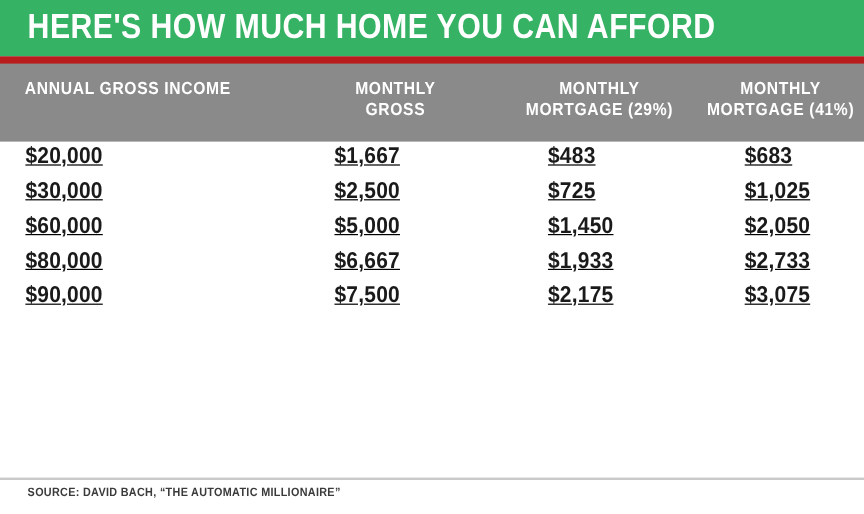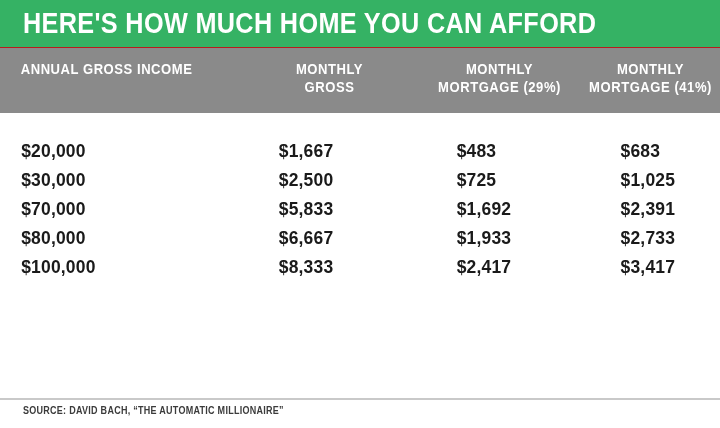--- a/index.html
+++ b/index.html
@@ -46,21 +46,21 @@
   }
 
   
   .header-band {
     position: absolute;
     left: 0;
     top: 47px;
     width: 720px;
     height: 65px;
     background: #8a8a8a;
-    border-top: 1px solid #b91c1c;
+    border-top: 6px solid #b91c1c;
   }
   .header-row {
     position: absolute;
     left: 0;
     top: 0;
     width: 720px;
     height: 65px;
     display: flex;
     align-items: flex-start;
     padding-top: 12px;
@@ -98,22 +98,23 @@
     transform-origin: center top;
   }
   .hline {
     display: block;
   }
 
   
   .table-body {
     position: absolute;
     left: 0;
-    top: 120px;
-    width: 720px;
+    top: 100px;
+    width: 720px;
+    text-decoration: underline;
   }
   .data-row {
     display: flex;
     align-items: center;
     height: 29px;
     padding-top: 16px;
     box-sizing: content-box;
   }
   .data-row + .data-row {
     padding-top: 0;
@@ -217,41 +218,41 @@
 
     <div class="data-row">
       <div class="dcell dcell-1">$30,000</div>
       <div class="dcell dcell-2">$2,500</div>
       <div class="dcell dcell-3">$725</div>
       <div class="dcell dcell-4">$1,025</div>
     </div>
 
 
 
-
-    <div class="data-row">
-      <div class="dcell dcell-1">$70,000</div>
-      <div class="dcell dcell-2">$5,833</div>
-      <div class="dcell dcell-3">$1,692</div>
-      <div class="dcell dcell-4">$2,391</div>
-    </div>
+    <div class="data-row">
+      <div class="dcell dcell-1">$60,000</div>
+      <div class="dcell dcell-2">$5,000</div>
+      <div class="dcell dcell-3">$1,450</div>
+      <div class="dcell dcell-4">$2,050</div>
+    </div>
+
 
     <div class="data-row">
       <div class="dcell dcell-1">$80,000</div>
       <div class="dcell dcell-2">$6,667</div>
       <div class="dcell dcell-3">$1,933</div>
       <div class="dcell dcell-4">$2,733</div>
     </div>
 
-
-    <div class="data-row">
-      <div class="dcell dcell-1">$100,000</div>
-      <div class="dcell dcell-2">$8,333</div>
-      <div class="dcell dcell-3">$2,417</div>
-      <div class="dcell dcell-4">$3,417</div>
-    </div>
+    <div class="data-row">
+      <div class="dcell dcell-1">$90,000</div>
+      <div class="dcell dcell-2">$7,500</div>
+      <div class="dcell dcell-3">$2,175</div>
+      <div class="dcell dcell-4">$3,075</div>
+    </div>
+
 
   </div>
 
   <div class="footer-rule"></div>
   <div class="source-text">SOURCE: DAVID BACH, “THE AUTOMATIC MILLIONAIRE”</div>
 
 </div>
 
 </body></html>

